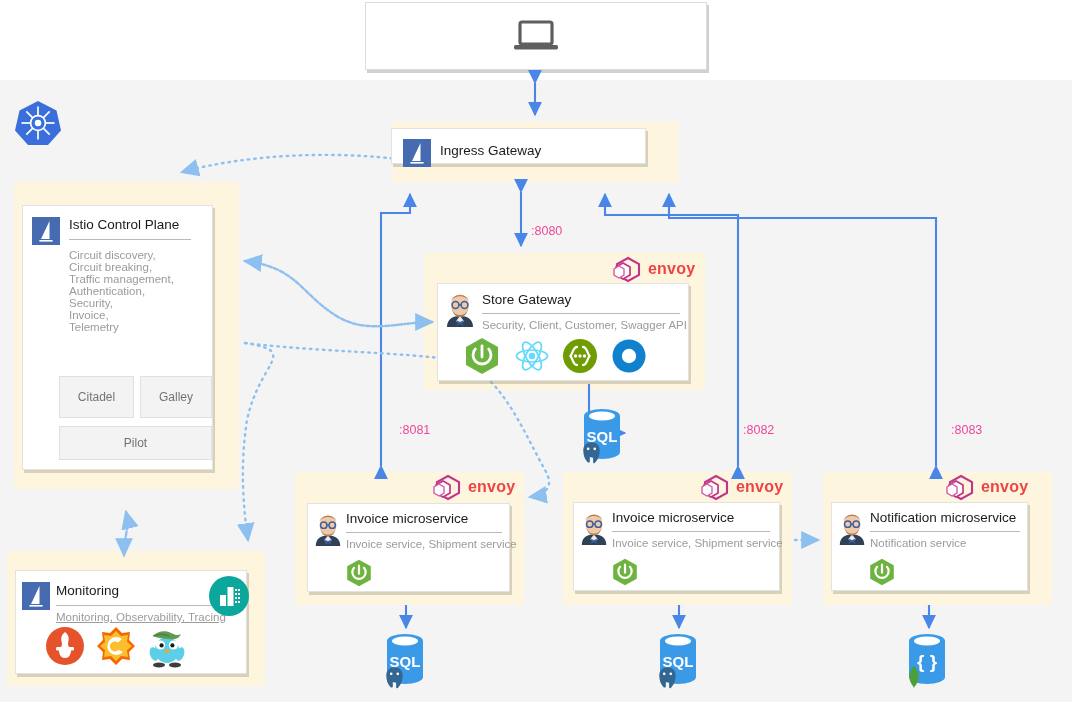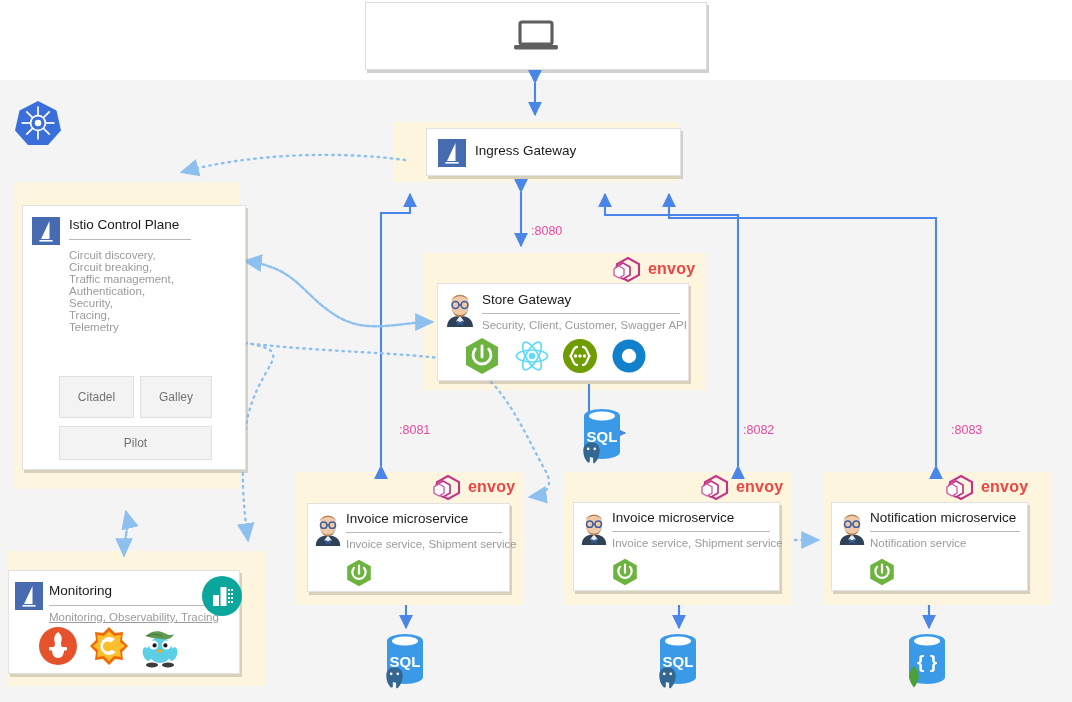--- a/index.html
+++ b/index.html
@@ -133,54 +133,54 @@
     <path d="M245,261 C300,268 300,295 340,318 C370,334 400,322 432,322" marker-end="url(#dh)"></path>
     <path d="M432,322 C400,322 370,334 340,318 C300,295 300,268 245,261" marker-end="url(#dh)"></path>
     <path d="M245,343 C320,352 400,352 455,360 C500,372 520,425 545,470 C555,487 545,495 530,497" marker-end="url(#dh)"></path>
     <path d="M245,343 C300,352 260,360 247,420 C240,465 243,505 248,540" marker-end="url(#dh)"></path>
     <path d="M124,555 C124,535 130,528 126,512" marker-end="url(#dh)"></path>
     <path d="M126,512 C130,528 124,535 124,555" marker-end="url(#dh)"></path>
     <path d="M795,540 L818,540" marker-end="url(#dh)"></path>
   </g>
 </svg>
 
-<div class="card" style="left:426px;top:128px;width:255px;height:48px;">
+<div class="card" style="left:391px;top:128px;width:255px;height:36px;">
   <div class="istio-sq" style="position:absolute;left:11px;top:10px;">
     <svg width="28" height="28" viewBox="0 0 28 28">
       <path d="M17.5 4 L17.5 22 L9 22 z" fill="#ffffff"></path>
       <rect x="7.4" y="23" width="13.2" height="1.6" fill="#ffffff"></rect>
     </svg>
   </div>
   <div class="card-title" style="position:absolute;left:48px;top:14px;">Ingress Gateway</div>
 </div>
 
-<div class="card" style="left:22px;top:205px;width:224px;height:265px;">
+<div class="card" style="left:22px;top:205px;width:191px;height:265px;">
   <div class="istio-sq" style="position:absolute;left:9px;top:11px;">
     <svg width="28" height="28" viewBox="0 0 28 28">
       <path d="M17.5 4 L17.5 22 L9 22 z" fill="#ffffff"></path>
       <rect x="7.4" y="23" width="13.2" height="1.6" fill="#ffffff"></rect>
     </svg>
   </div>
   <div class="card-title" style="position:absolute;left:46px;top:11px;">Istio Control Plane</div>
   <div class="rule" style="position:absolute;left:46px;top:33px;width:122px;"></div>
   <div style="position:absolute;left:46px;top:43px;">
     <div class="card-sub">Circuit discovery,</div>
     <div class="card-sub">Circuit breaking,</div>
     <div class="card-sub">Traffic management,</div>
     <div class="card-sub">Authentication,</div>
     <div class="card-sub">Security,</div>
-    <div class="card-sub">Tracing,</div>
+    <div class="card-sub">Invoice,</div>
     <div class="card-sub">Telemetry</div>
   </div>
   <div class="chip" style="left:36px;top:170px;width:75px;height:42px;">Citadel</div>
   <div class="chip" style="left:36px;top:220px;width:153px;height:34px;">Pilot</div>
   <div class="chip" style="left:117px;top:170px;width:72px;height:42px;">Galley</div>
 </div>
 
-<div class="card" style="left:8px;top:570px;width:232px;height:104px;">
+<div class="card" style="left:15px;top:570px;width:232px;height:104px;">
   <div class="istio-sq" style="position:absolute;left:6px;top:11px;">
     <svg width="28" height="28" viewBox="0 0 28 28">
       <path d="M17.5 4 L17.5 22 L9 22 z" fill="#ffffff"></path>
       <rect x="7.4" y="23" width="13.2" height="1.6" fill="#ffffff"></rect>
     </svg>
   </div>
   <div class="card-title" style="position:absolute;left:40px;top:12px;">Monitoring</div>
   <div class="rule" style="position:absolute;left:40px;top:34px;width:160px;"></div>
   <div class="card-sub" style="position:absolute;left:40px;top:40px;text-decoration:underline;">Monitoring, Observability, Tracing</div>
 

